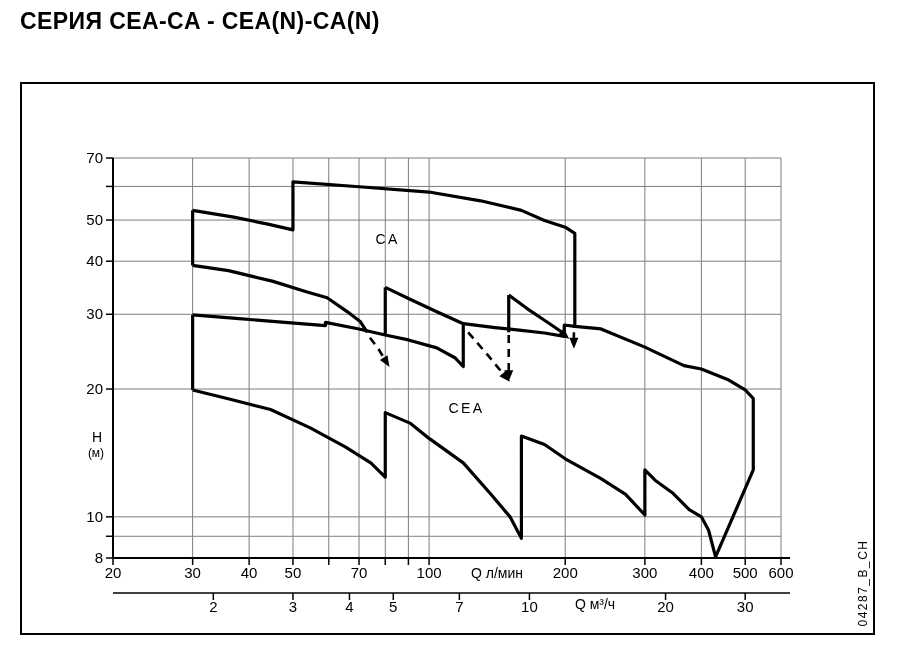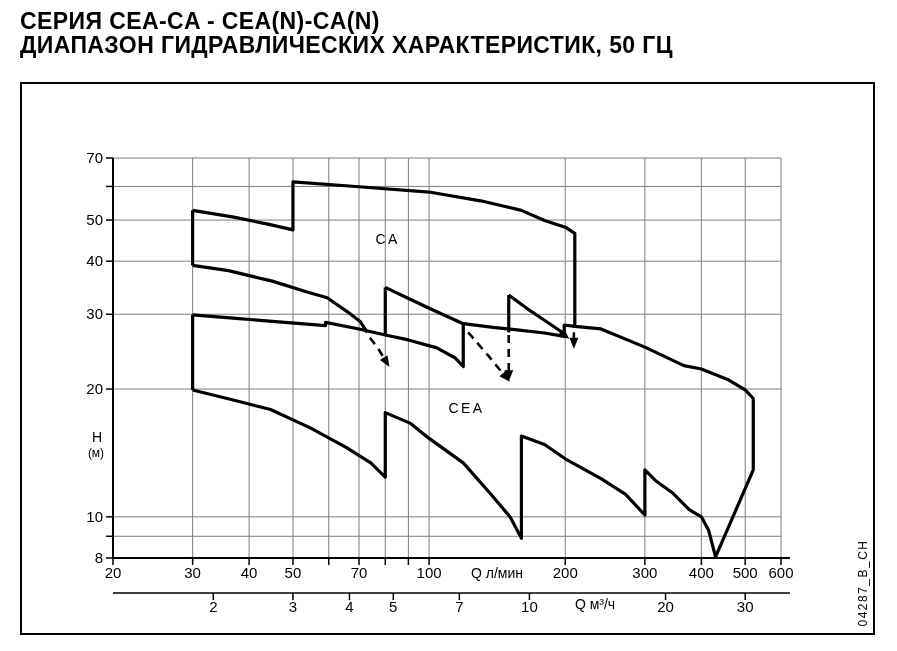--- a/index.html
+++ b/index.html
@@ -12,21 +12,20 @@
   svg.chart{position:absolute;left:0;top:0;width:897px;height:651px;}
   .side-label{position:absolute;left:863px;top:583px;font-size:12px;letter-spacing:1.5px;
               white-space:nowrap;transform:translate(-50%,-50%) rotate(-90deg);}
 </style>
 </head>
 <body>
 <div class="page">
 
   <div class="title">
     <div>СЕРИЯ CEA-CA - CEA(N)-CA(N)</div>
-    <div>ДИАПАЗОН ГИДРАВЛИЧЕСКИХ ХАРАКТЕРИСТИК, 50 ГЦ</div>
   </div>
 
   <div class="frame"></div>
 
   <svg class="chart" id="chart-svg" viewBox="0 0 897 651" xmlns="http://www.w3.org/2000/svg">
       <line x1="192.63392353427304" y1="158" x2="192.63392353427304" y2="558" stroke="#7d7d7d" stroke-width="1"></line>
       <line x1="249.13509145645816" y1="158" x2="249.13509145645816" y2="558" stroke="#7d7d7d" stroke-width="1"></line>
       <line x1="292.9608020963525" y1="158" x2="292.9608020963525" y2="558" stroke="#7d7d7d" stroke-width="1"></line>
       <line x1="328.7690149907312" y1="158" x2="328.7690149907312" y2="558" stroke="#7d7d7d" stroke-width="1"></line>
       <line x1="359.0444276085917" y1="158" x2="359.0444276085917" y2="558" stroke="#7d7d7d" stroke-width="1"></line>

